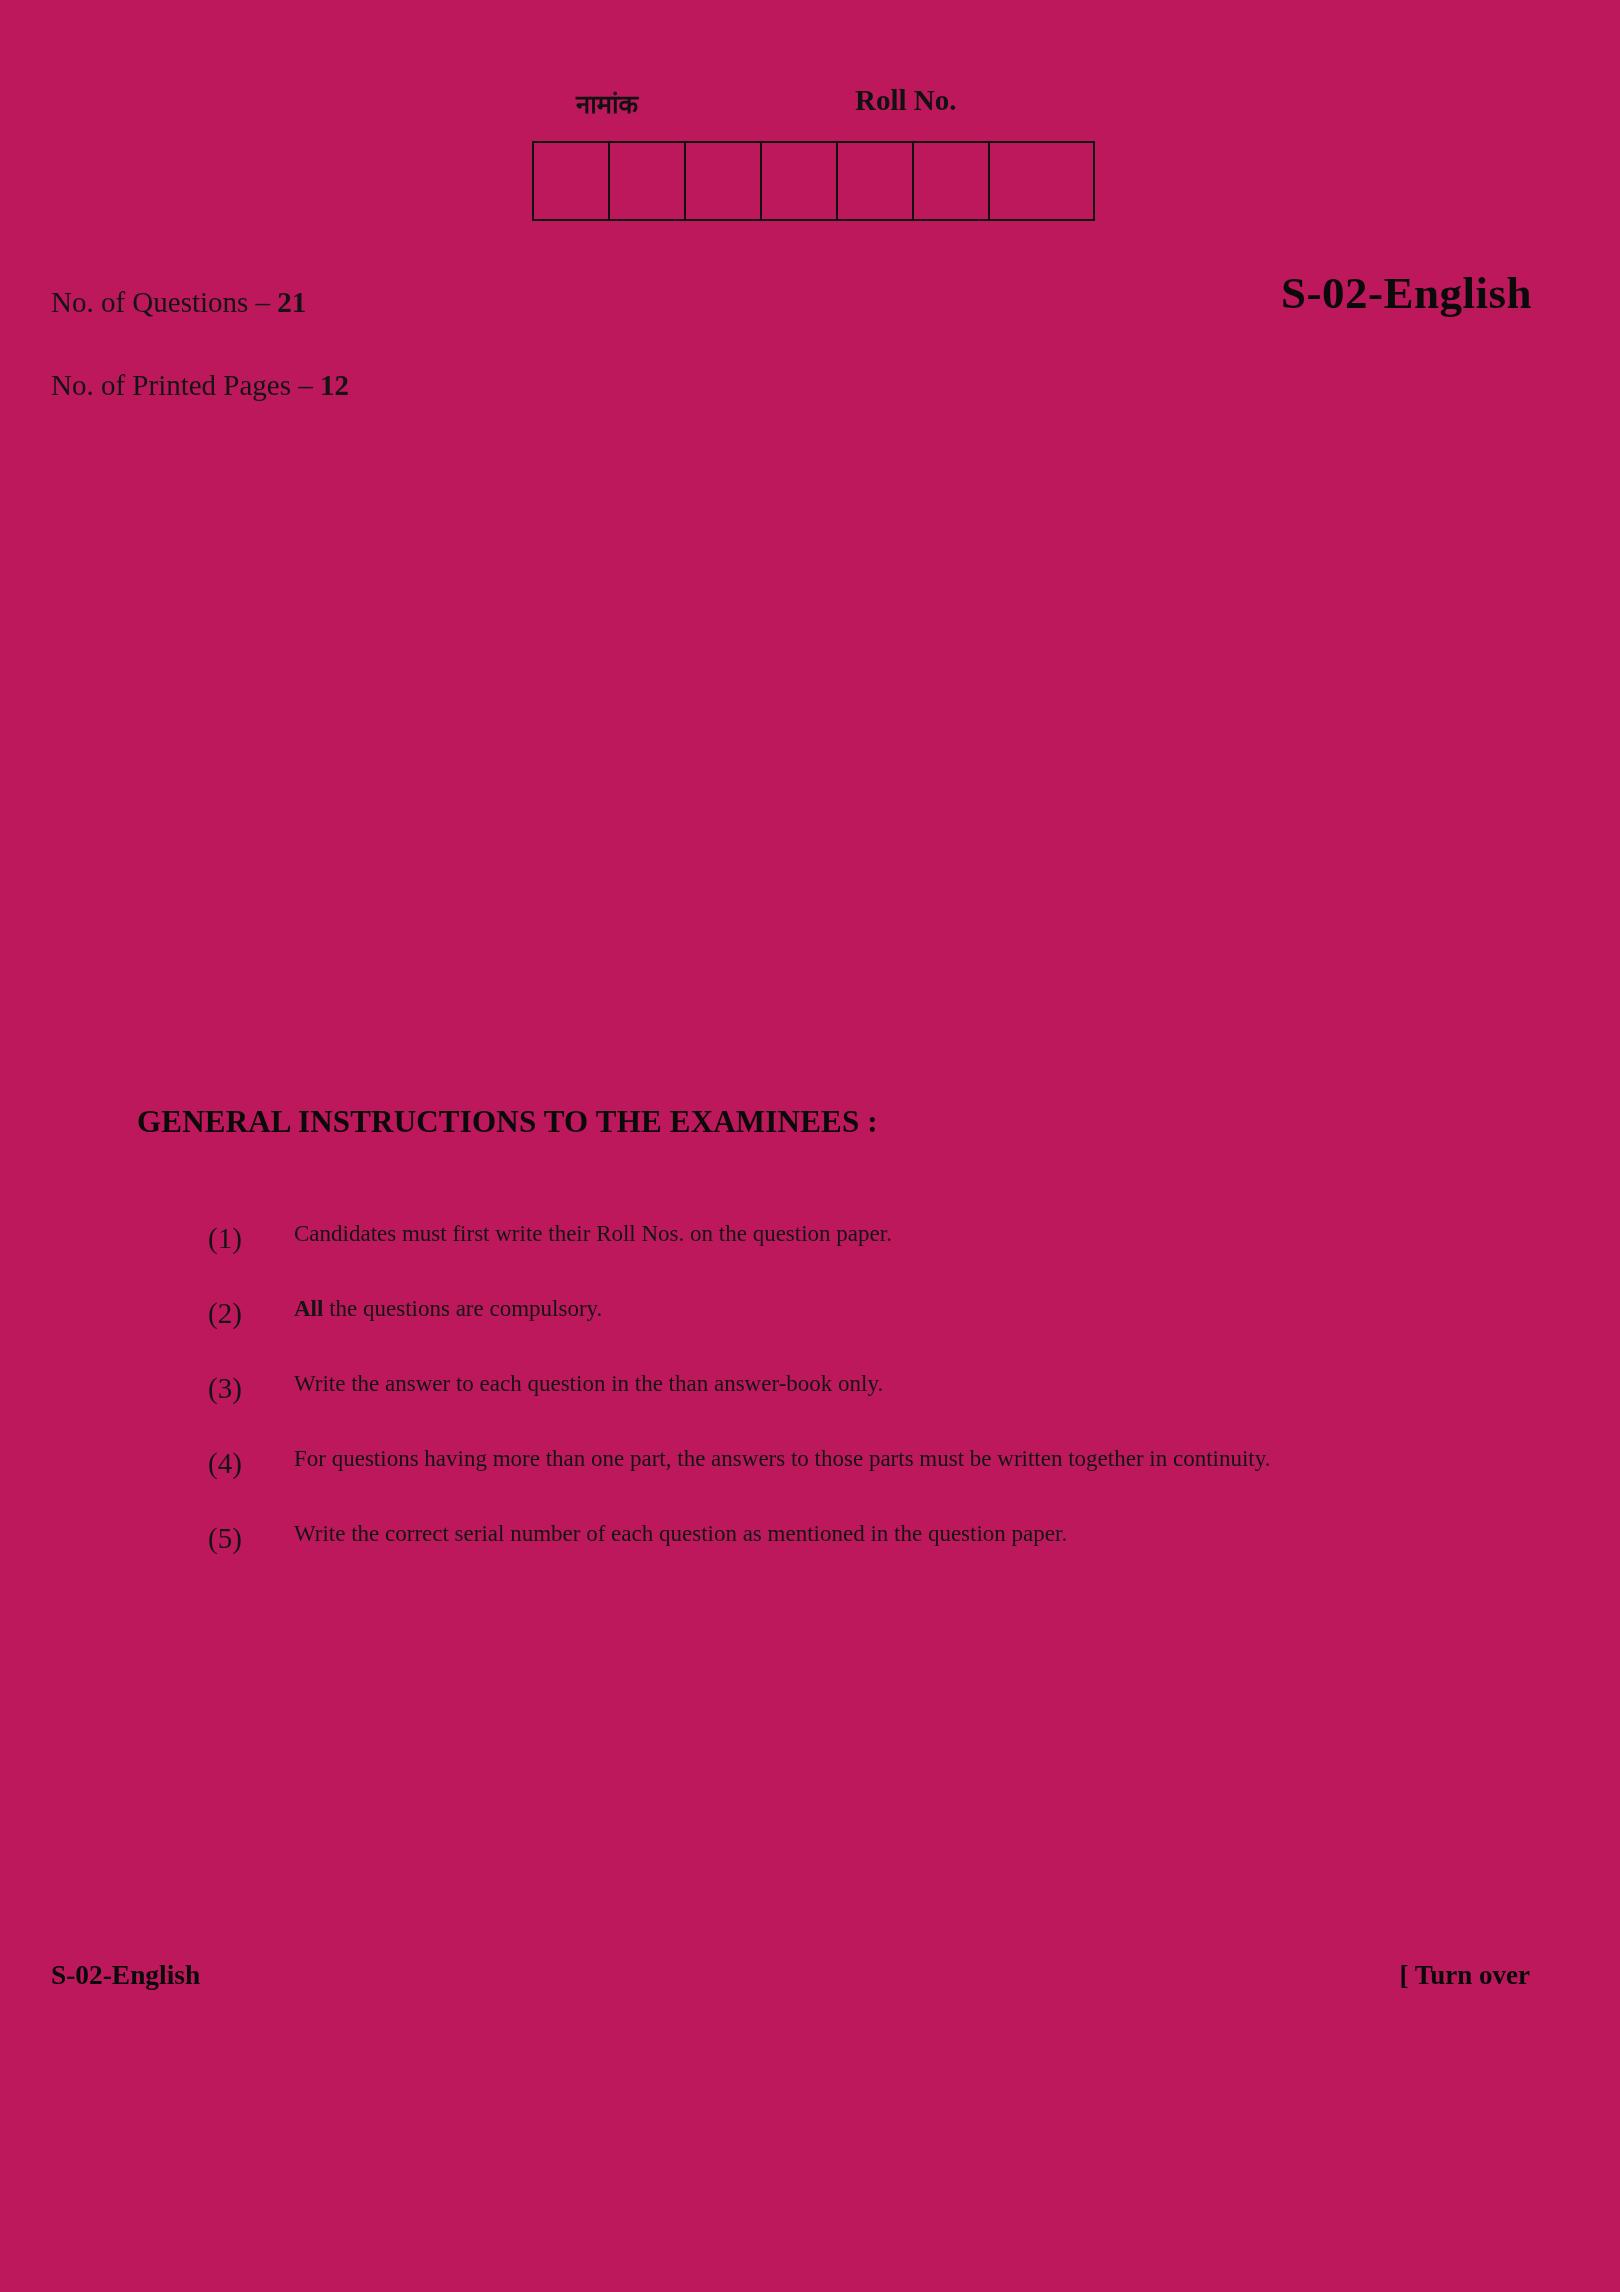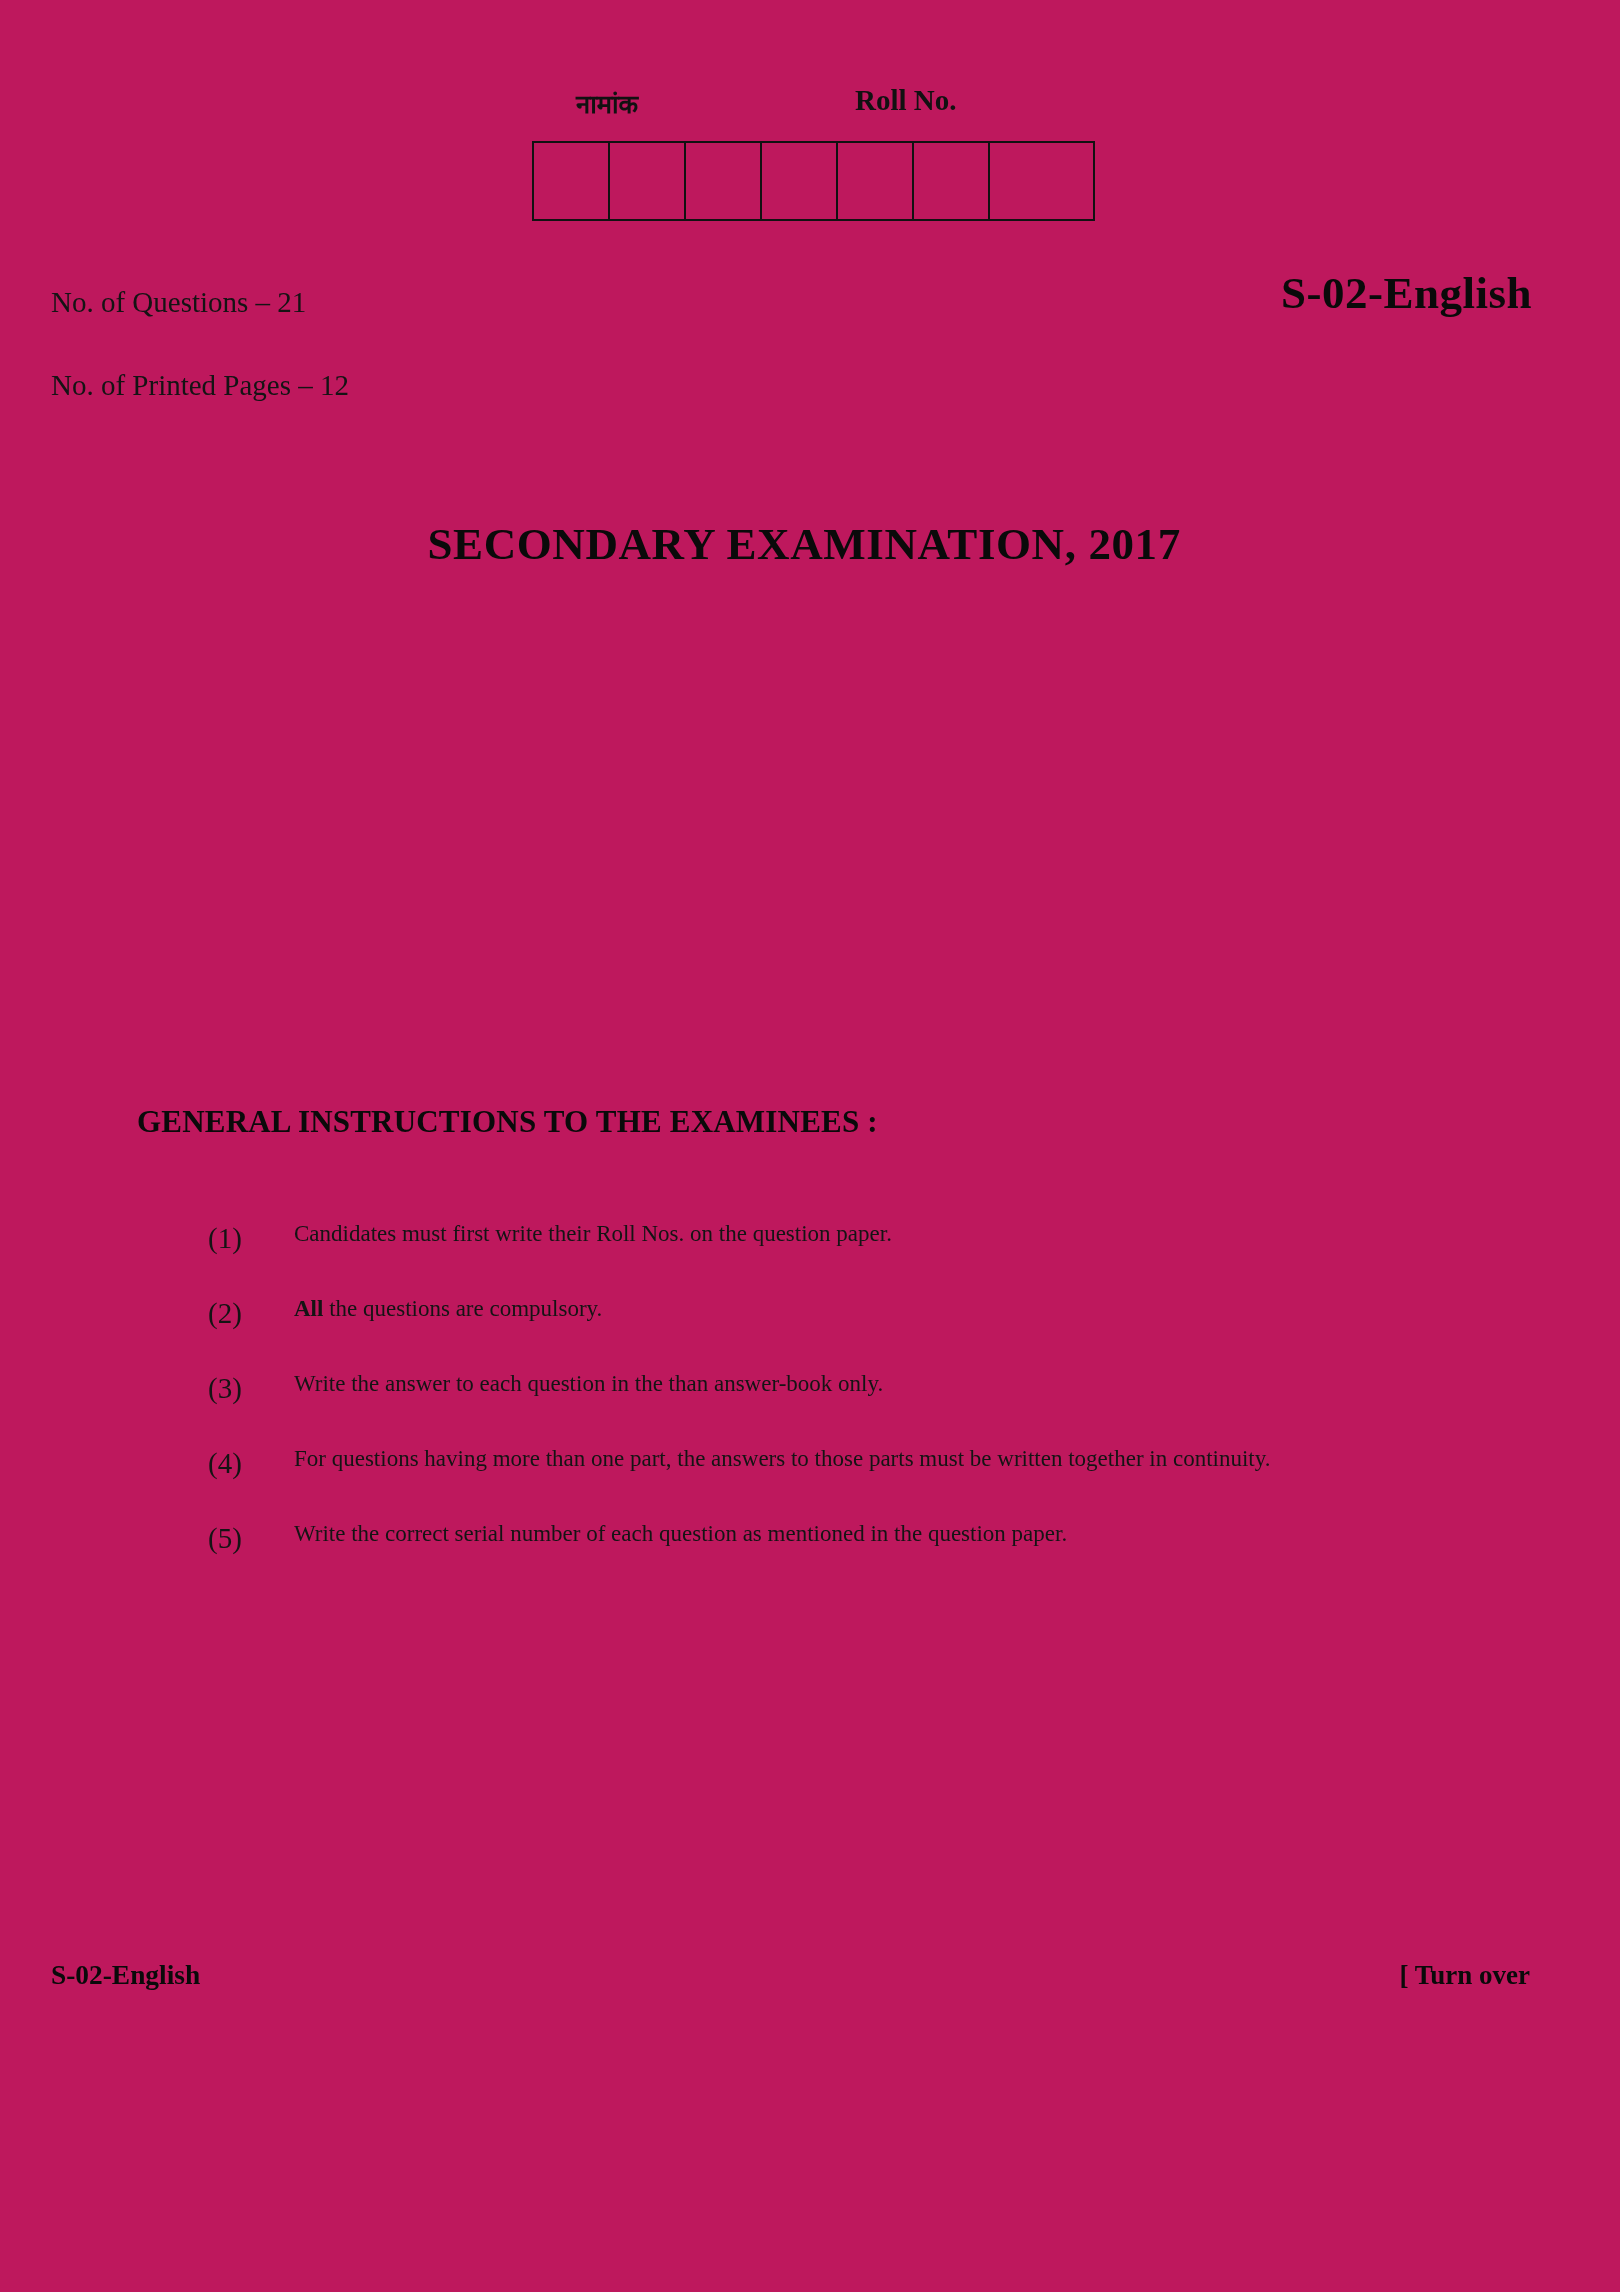--- a/index.html
+++ b/index.html
@@ -72,21 +72,21 @@
   
   .meta-line {
     position: absolute;
     left: 51px;
     font-size: 29px;
     color: #141414;
     white-space: nowrap;
   }
   .meta-line.q { top: 286px; }
   .meta-line.p { top: 369px; }
-  .meta-line b { font-weight: 400; }
+  .meta-line b { font-weight: 700; }
 
   
   .paper-code {
     position: absolute;
     right: 88px;
     top: 267px;
     font-size: 45px;
     font-weight: 700;
     letter-spacing: 0.5px;
     white-space: nowrap;
@@ -230,21 +230,20 @@
       <div class="rollno-cell"></div>
       <div class="rollno-cell"></div>
     </div>
   </div>
 
   <div class="meta-line q"><span>No. of Questions – </span><b>21</b></div>
   <div class="meta-line p"><span>No. of Printed Pages – </span><b>12</b></div>
 
   <div class="paper-code">S-02-English</div>
 
-  <div class="title-wrap exam-title">SECONDARY EXAMINATION, 2017</div>
 
 
 
   <div class="instr-heading">GENERAL INSTRUCTIONS TO THE EXAMINEES :</div>
 
   <div class="instr-list">
 
     <div class="instr-item single">
       <div class="instr-num">(1)</div>
       <div class="instr-text">Candidates must first write their Roll Nos. on the question paper.</div>

